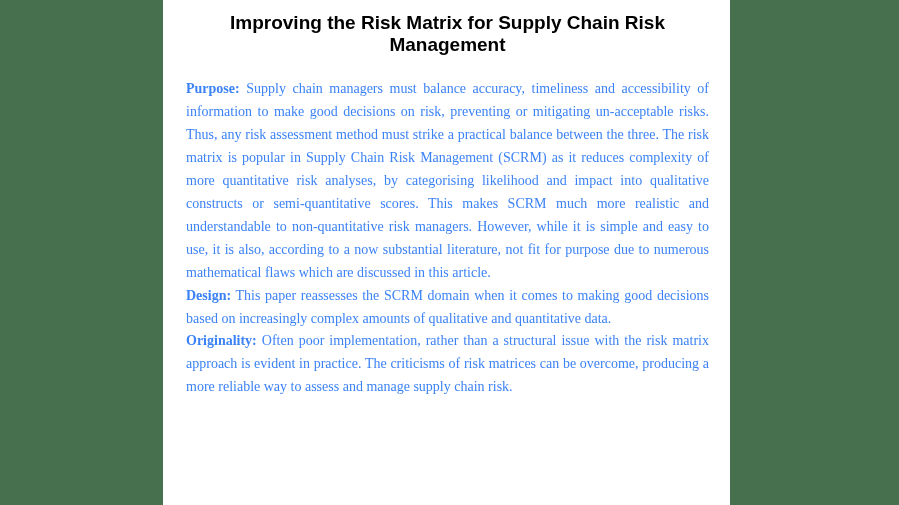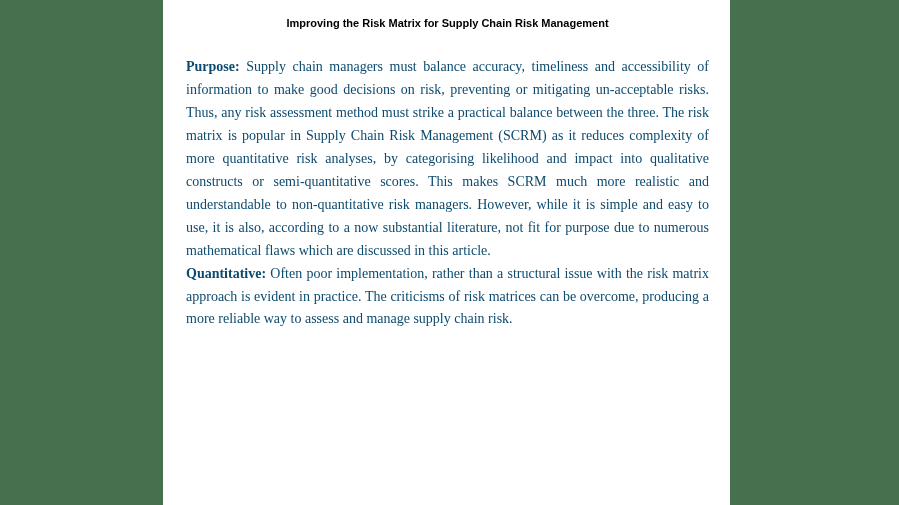--- a/index.html
+++ b/index.html
@@ -20,50 +20,51 @@
     top: 0;
     width: 567px;
     height: 505px;
     background: #ffffff;
     box-sizing: border-box;
     padding: 12px 21px 0 23px;
   }
   .doc-title {
     font-family: "Liberation Sans", sans-serif;
     font-weight: bold;
-    font-size: 11px;
+    font-size: 19px;
     line-height: 22px;
     text-align: center;
     color: #000000;
     margin: 0 0 22px 0;
   }
   .abstract p {
     margin: 0;
     font-family: "Liberation Serif", "DejaVu Serif", serif;
     font-size: 14px;
     line-height: 22.95px;
     text-align: justify;
-    color: #0c4a6e;
+    color: #3b82f6;
   }
   .para-label {
     font-weight: bold;
   }
 </style>
 </head>
 <body>
 
 <div class="viewport">
   <div class="paper">
 
     <h1 class="doc-title">Improving the Risk Matrix for Supply Chain Risk Management</h1>
 
     <div class="abstract">
 
       <p><b class="para-label">Purpose:</b> <span>Supply chain managers must balance accuracy, timeliness and accessibility of information to make good decisions on risk, preventing or mitigating un-acceptable risks. Thus, any risk assessment method must strike a practical balance between the three. The risk matrix is popular in Supply Chain Risk Management (SCRM) as it reduces complexity of more quantitative risk analyses, by categorising likelihood and impact into qualitative constructs or semi-quantitative scores. This makes SCRM much more realistic and understandable to non-quantitative risk managers. However, while it is simple and easy to use, it is also, according to a now substantial literature, not fit for purpose due to numerous mathematical flaws which are discussed in this article.</span></p>
 
+      <p><b class="para-label">Design:</b> <span>This paper reassesses the SCRM domain when it comes to making good decisions based on increasingly complex amounts of qualitative and quantitative data.</span></p>
 
 
-      <p><b class="para-label">Quantitative:</b> <span>Often poor implementation, rather than a structural issue with the risk matrix approach is evident in practice. The criticisms of risk matrices can be overcome, producing a more reliable way to assess and manage supply chain risk.</span></p>
+      <p><b class="para-label">Originality:</b> <span>Often poor implementation, rather than a structural issue with the risk matrix approach is evident in practice. The criticisms of risk matrices can be overcome, producing a more reliable way to assess and manage supply chain risk.</span></p>
 
 
     </div>
   </div>
 </div>
 
 </body></html>

